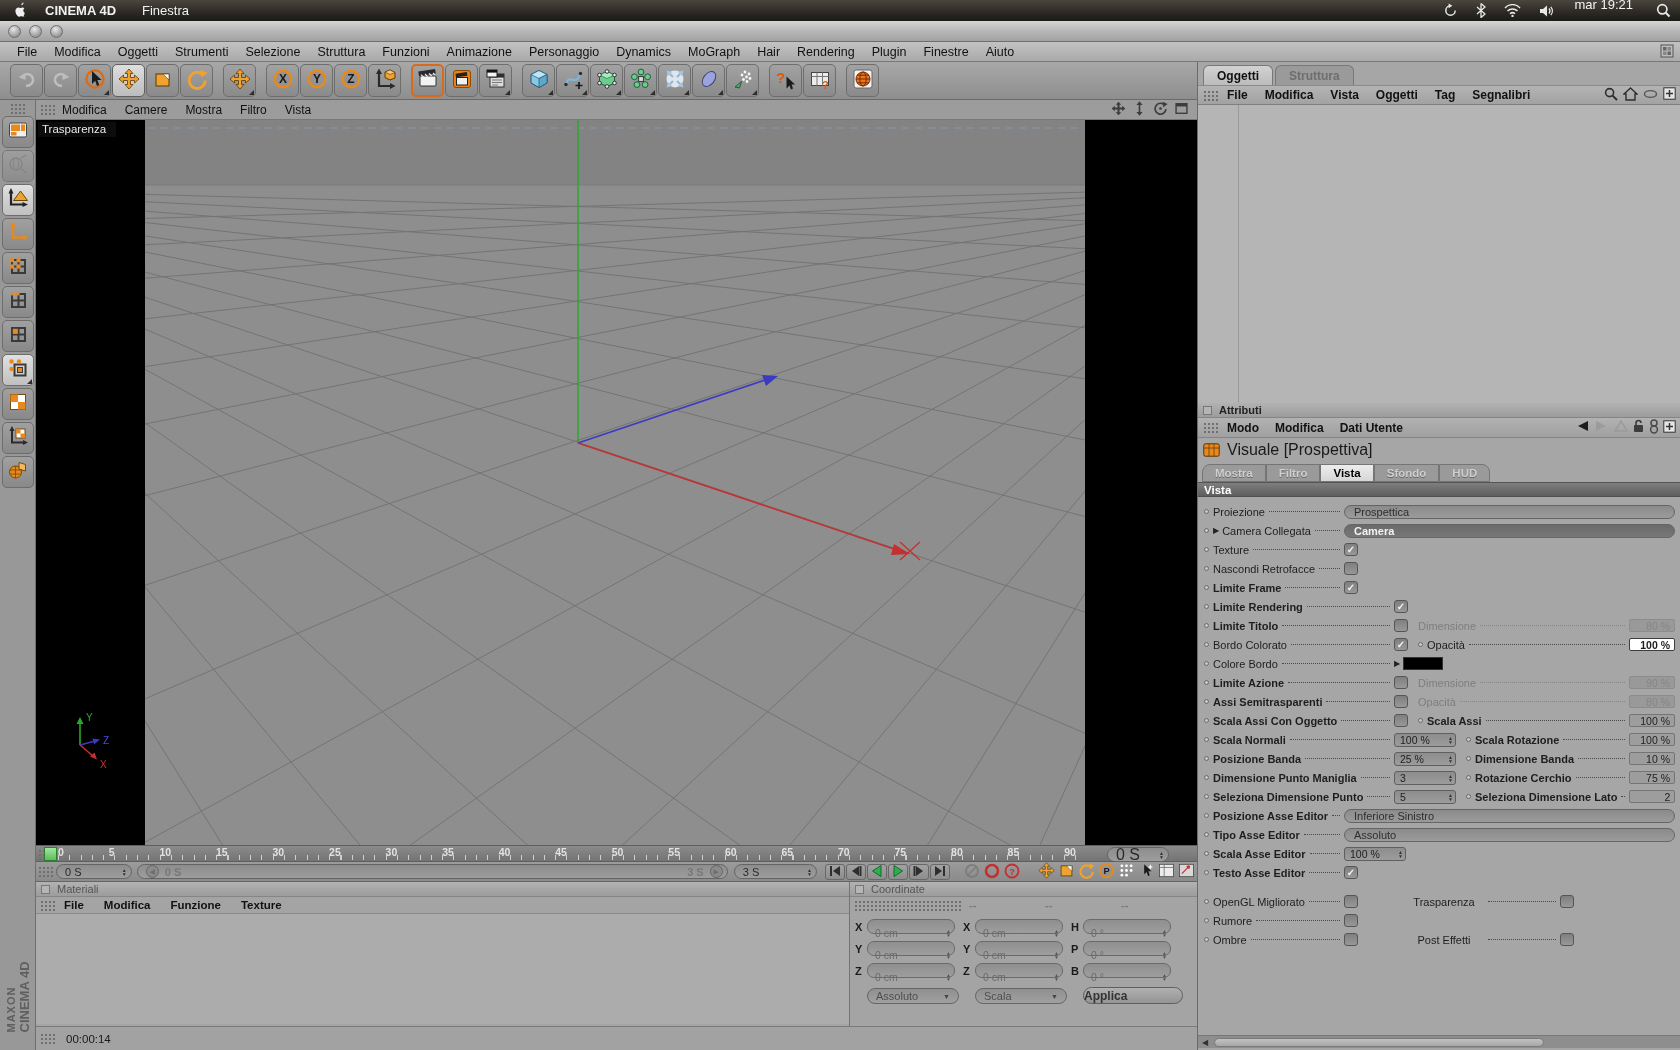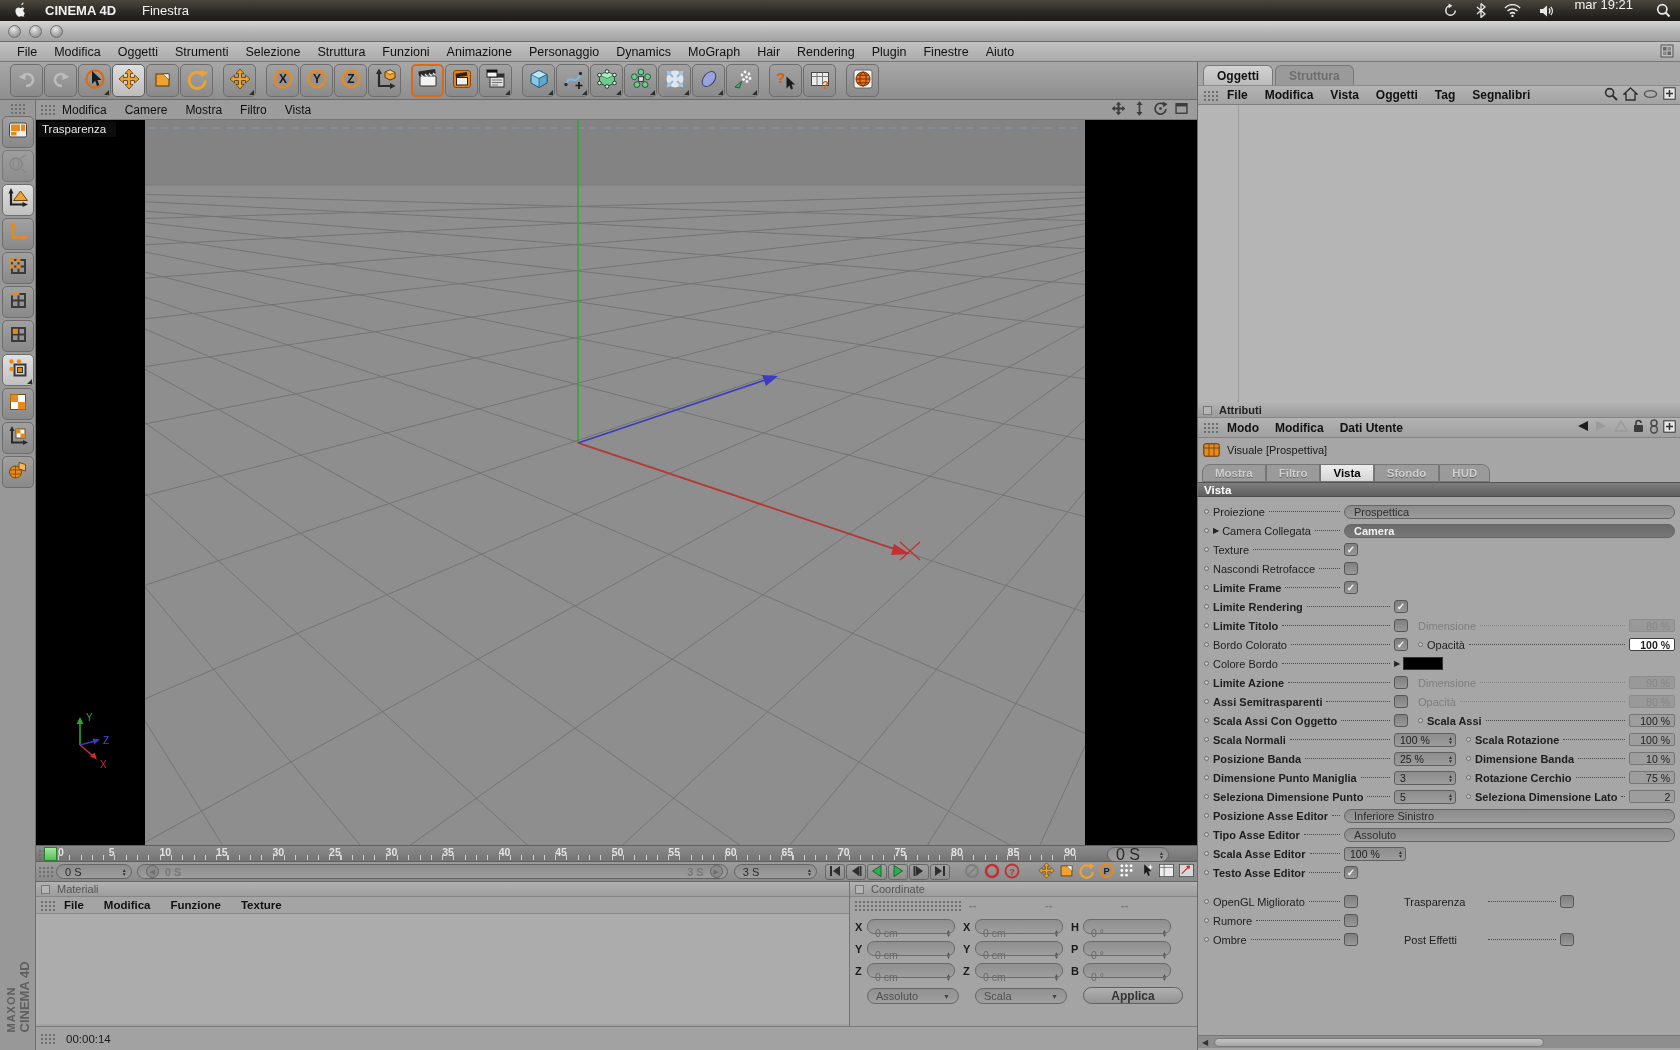--- a/index.html
+++ b/index.html
@@ -119,21 +119,21 @@
   .cfield { position:absolute; height:15px; width:88px; border-radius:7px;
     background:linear-gradient(180deg,#8f8f8f,#9e9e9e); border:1px solid #6a6a6a;
     font-size:10.5px; color:#6a6a6a; display:flex; align-items:center; padding:12px 3px 0 7px; }
   .cfield .stp { margin-left:auto; display:flex; flex-direction:column; font-size:5px; color:#555; line-height:4px; }
   .clab { position:absolute; font-size:11px; font-weight:bold; color:#1a1a1a; }
   .cddl { position:absolute; height:16px; border-radius:8px; background:linear-gradient(180deg,#909090,#a0a0a0);
     border:1px solid #666; font-size:11px; color:#4e4e4e; display:flex; align-items:center; padding:0 8px; }
   .cddl .arr { margin-left:auto; font-size:7px; color:#444; }
   #applybtn { position:absolute; height:17px; border-radius:9px; background:linear-gradient(180deg,#b0b0b0,#949494);
     border:1px solid #5f5f5f; font-size:12px; font-weight:bold; color:#333;
-    display:flex; align-items:center; justify-content:center; }
+    display:flex; align-items:center; justify-content:flex-start; }
 
   #statusbar { position:absolute; left:36px; top:1026px; width:1161px; height:24px;
     background:#a2a2a2; border-top:1px solid #7a7a7a; display:flex; align-items:center;
     font-size:11.5px; color:#1a1a1a; }
   #statusbar .grip { margin:0 10px 0 4px; }
 
   
   #rightpanel { position:absolute; left:1197px; top:62px; width:483px; height:988px;
     background:#a6a6a6; border-left:1px solid #6a6a6a; }
   #omtabs { position:absolute; left:0; top:3px; height:20px; display:flex; padding-left:5px; }
@@ -149,38 +149,38 @@
   #ommenu .omicons { position:absolute; right:5px; display:flex; gap:5px; align-items:center; }
   #omlist { position:absolute; left:0; top:43px; width:483px; height:298px; background:#b5b5b5; }
   #omlist .coldiv { position:absolute; left:40px; top:0; width:1px; height:298px; background:#9a9a9a; }
 
   #attrpanel { position:absolute; left:0; top:341px; width:483px; height:647px; background:#a6a6a6; }
   #attrmenu { height:20px; background:linear-gradient(180deg,#b2b2b2,#a0a0a0); border-bottom:1px solid #848484;
     display:flex; align-items:center; font-size:12px; font-weight:bold; color:#111; }
   #attrmenu .grip { margin:0 8px 0 5px; }
   #attrmenu span.mi { margin-right:16px; }
   #attrmenu .amicons { position:absolute; right:5px; display:flex; gap:4px; align-items:center; }
-  #objrow { height:23px; display:flex; align-items:center; font-size:11px; color:#1a1a1a; padding-left:5px; }
+  #objrow { height:23px; display:flex; align-items:center; font-size:16px; color:#1a1a1a; padding-left:5px; }
   #objrow .oicn { margin-right:7px; display:flex; }
   #atabs { height:21px; display:flex; padding-left:4px; align-items:flex-end; }
   .atab { height:18px; padding:0 12px; font-size:11.5px; font-weight:bold; display:flex; align-items:center;
     background:#9a9a9a; border:1px solid #757575; color:#cfcfcf; text-shadow:0 1px 0 #666; }
   .atab:first-child { border-radius:8px 0 0 0; }
   .atab:last-child { border-radius:0 8px 0 0; }
   .atab.active { background:linear-gradient(180deg,#ededed,#d6d6d6); color:#000; text-shadow:none; }
   #asection { height:15px; background:linear-gradient(180deg,#7e7e7e,#5e5e5e); border-top:1px solid #555;
     border-bottom:1px solid #4e4e4e; color:#fff; font-weight:bold; font-size:11.5px;
     display:flex; align-items:center; padding-left:6px; }
   #arows { padding-top:5px; }
 
   .arow { display:flex; align-items:center; height:19px; padding:0 6px 0 6px; font-size:11px; color:#1e1e1e; }
   .lp { display:flex; align-items:center; width:140px; flex:none; }
   .lp.ind { width:190px; }
   .pdot { width:5px; height:5px; border-radius:50%; background:#c6c6c6; border:1px solid #6b6b6b; margin-right:4px; flex:none; }
-  .albl { white-space:nowrap; }
+  .albl { white-space:nowrap;text-align:center; }
   .albl.b { font-weight:bold; }
   .albl.dis { color:#7e7e7e; }
   .leader { flex:1; border-bottom:1px dotted #4a4a4a; height:55%; margin:0 4px; min-width:4px; }
   .leader.dis { border-color:#868686; }
   .cb { width:14px; height:13px; border-radius:3px; flex:none;
     background:linear-gradient(180deg,#7f7f7f,#989898); border:1px solid #565656;
     color:#f4f4f4; font-size:10px; line-height:11px; text-align:center; font-weight:bold; }
   .ddl { flex:1; height:14px; border-radius:7px; background:linear-gradient(180deg,#8b8b8b,#9b9b9b);
     border:1px solid #656565; padding:0 9px; color:#2e2e2e; font-size:11px; line-height:12px; }
   .ddl.dark { background:linear-gradient(180deg,#6a6a6a,#787878); color:#f2f2f2; font-weight:bold; }

